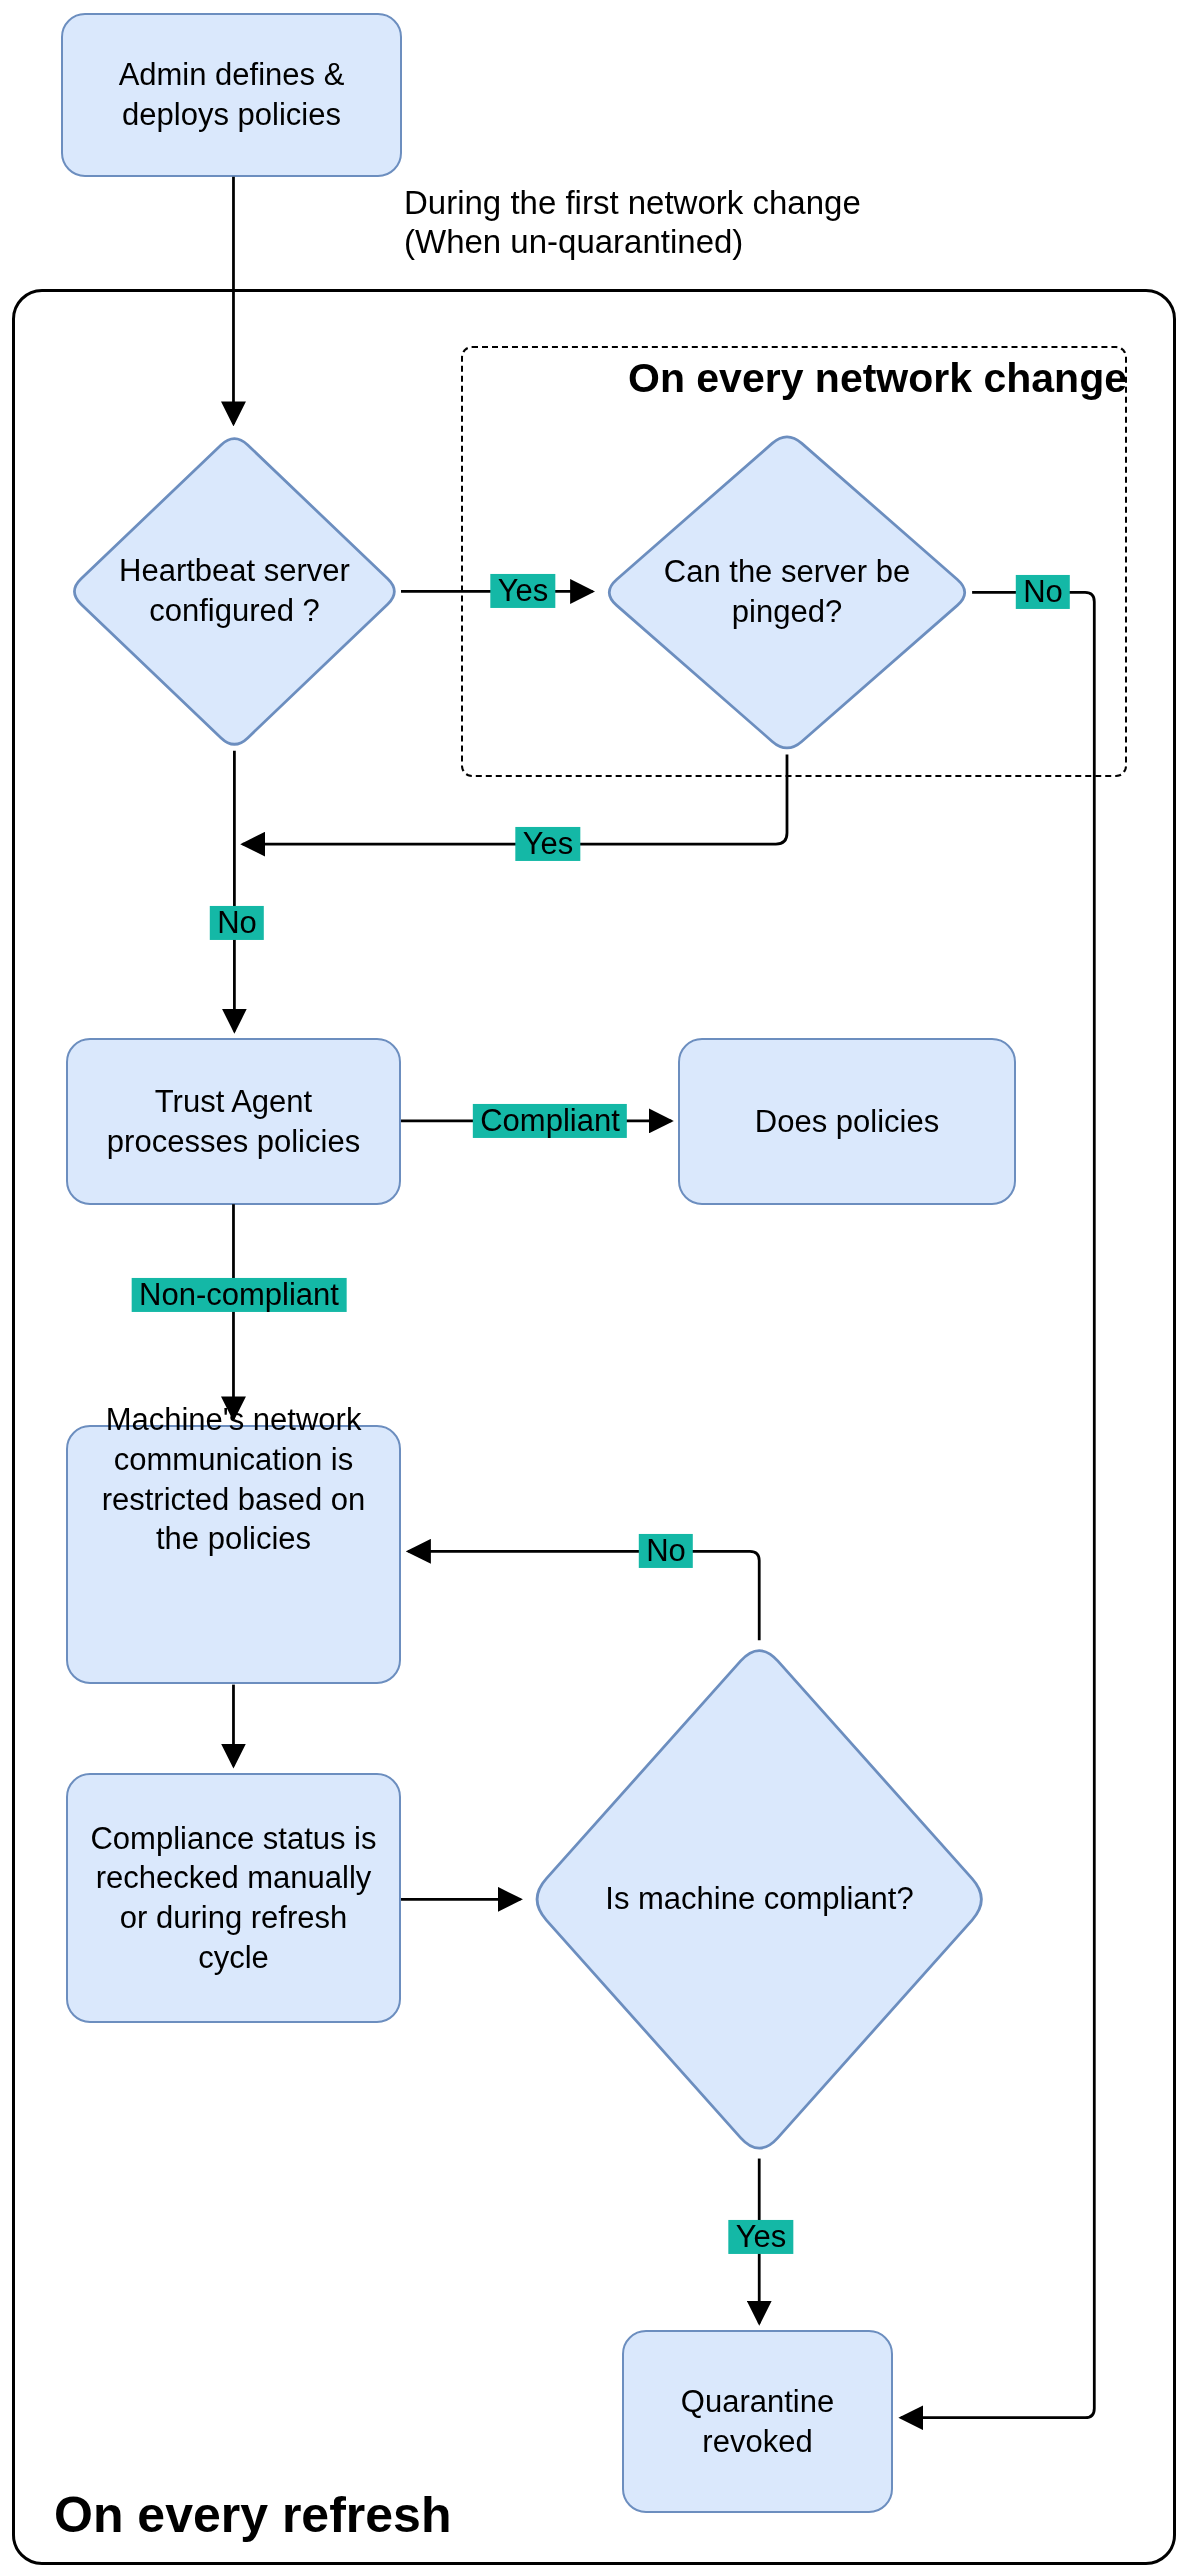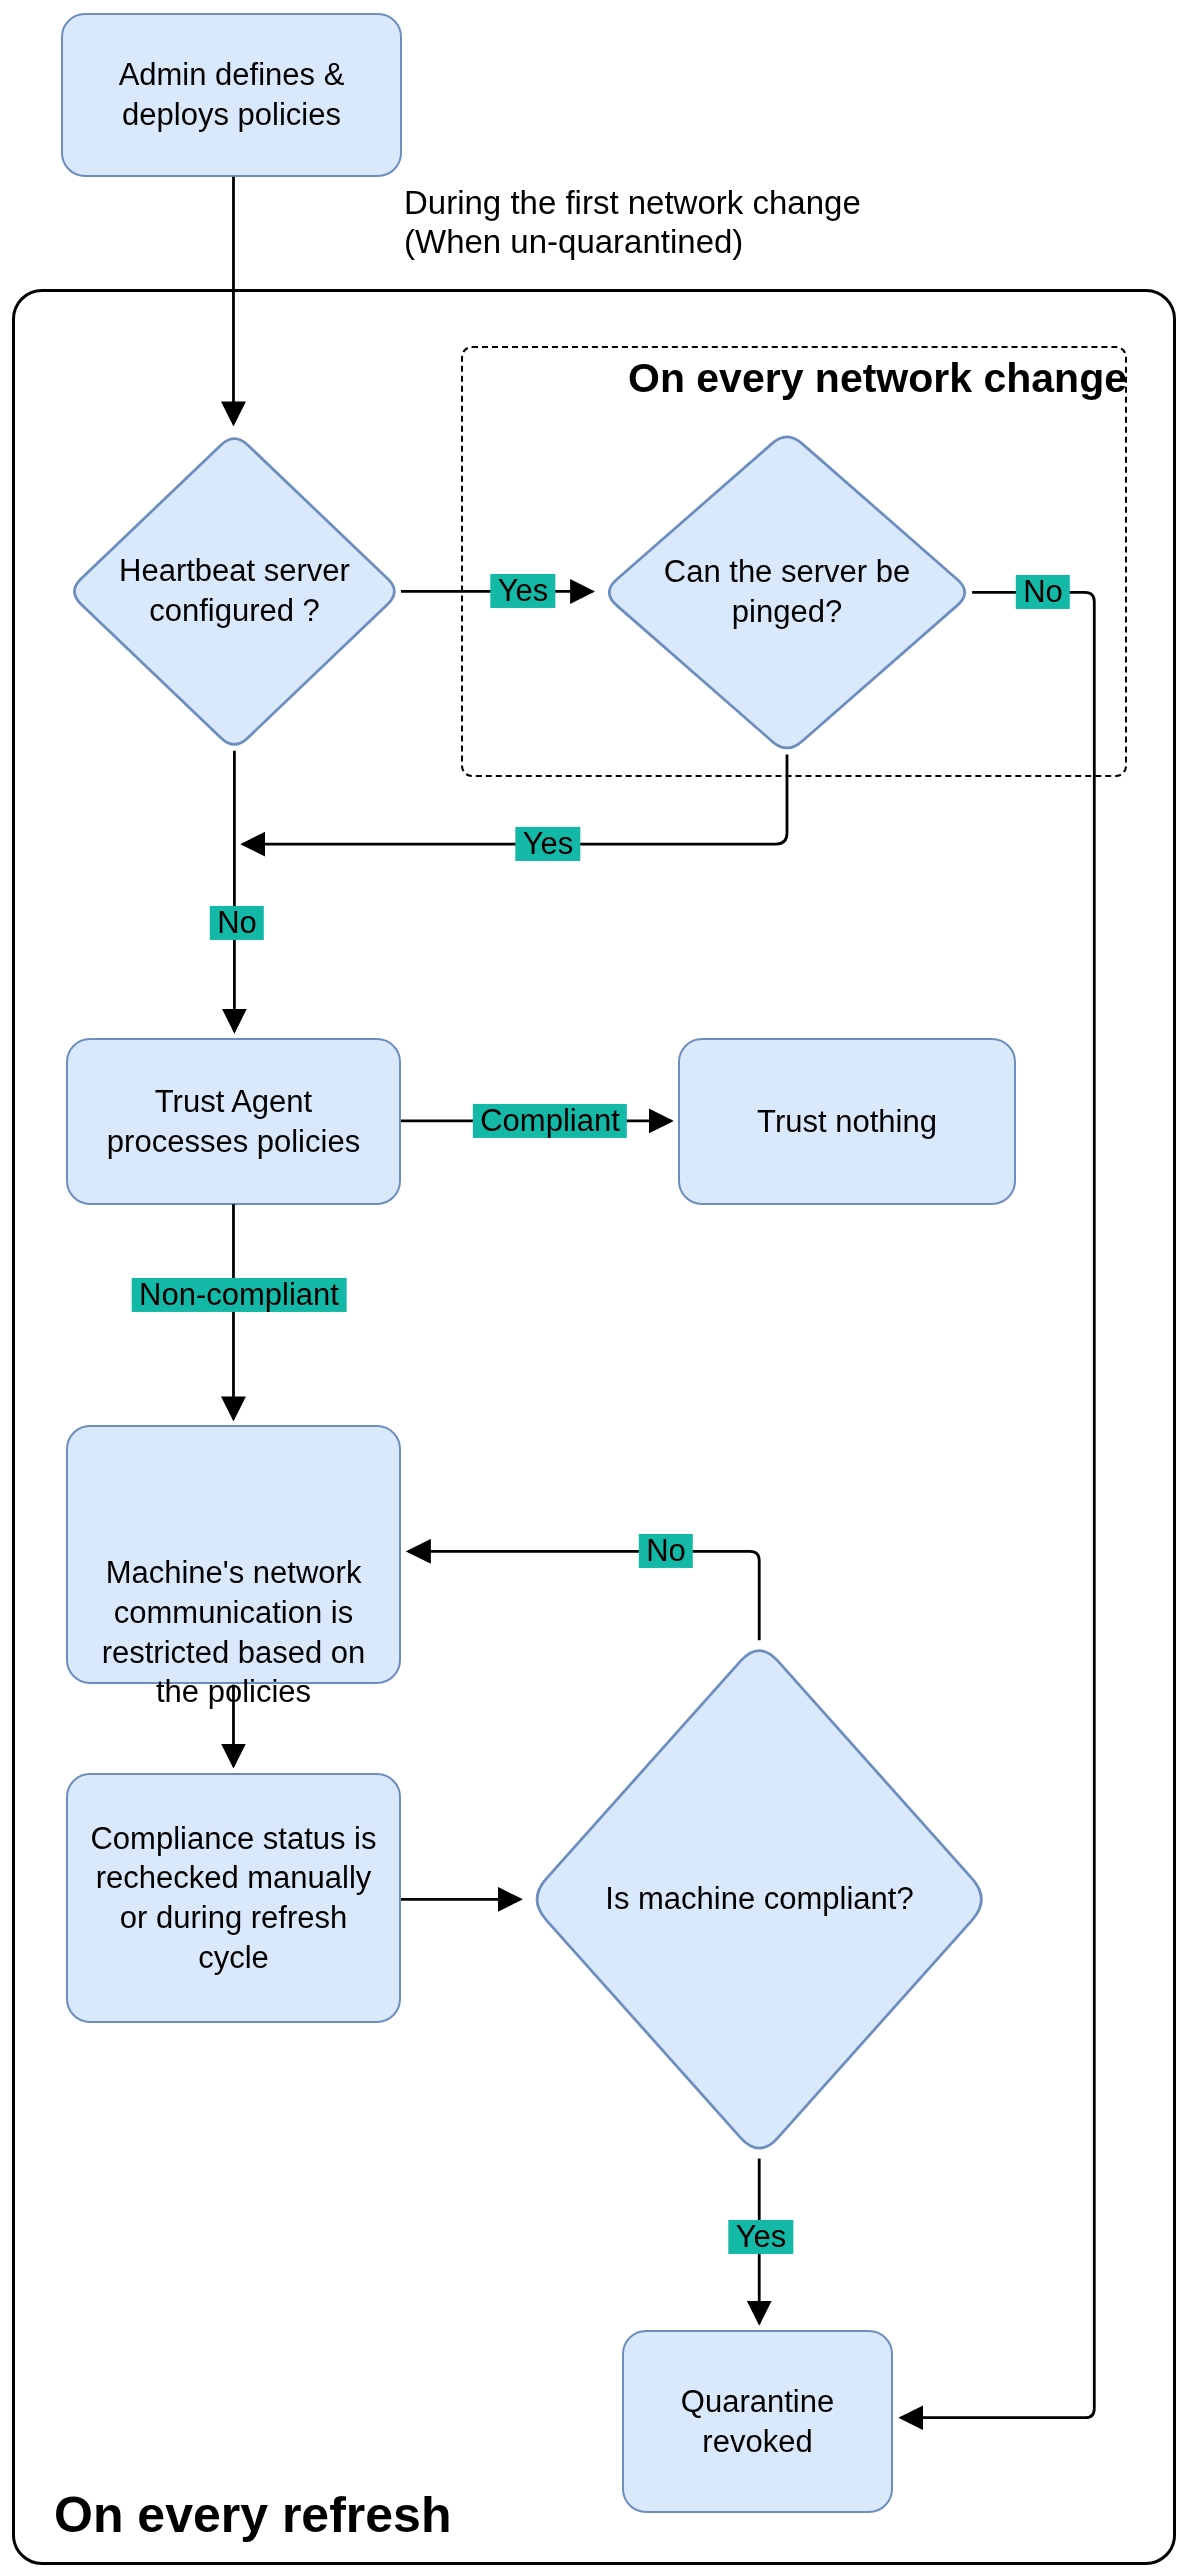--- a/index.html
+++ b/index.html
@@ -100,22 +100,22 @@
   </svg>
 
   <div class="node-label" style="left:61px;top:13px;width:341px;height:164px;">Admin defines &amp;
 deploys policies</div>
   <div class="node-label" style="left:68px;top:432px;width:333px;height:318px;">Heartbeat server
 configured ?</div>
   <div class="node-label" style="left:602px;top:430px;width:370px;height:324px;">Can the server be
 pinged?</div>
   <div class="node-label" style="left:66px;top:1038px;width:335px;height:167px;">Trust Agent
 processes policies</div>
-  <div class="node-label" style="left:678px;top:1038px;width:338px;height:167px;">Trust nothing</div>
-  <div class="node-label" style="left:66px;top:1503px;width:335px;height:259px;">Machine's network
+  <div class="node-label" style="left:678px;top:1038px;width:338px;height:167px;">Does policies</div>
+  <div class="node-label" style="left:66px;top:1350px;width:335px;height:259px;">Machine's network
 communication is
 restricted based on
 the policies</div>
   <div class="node-label" style="left:66px;top:1773px;width:335px;height:250px;">Compliance status is
 rechecked manually
 or during refresh
 cycle</div>
   <div class="node-label" style="left:528px;top:1640px;width:463px;height:518px;">Is machine compliant?</div>
   <div class="node-label" style="left:622px;top:2330px;width:271px;height:183px;">Quarantine revoked</div>
 

